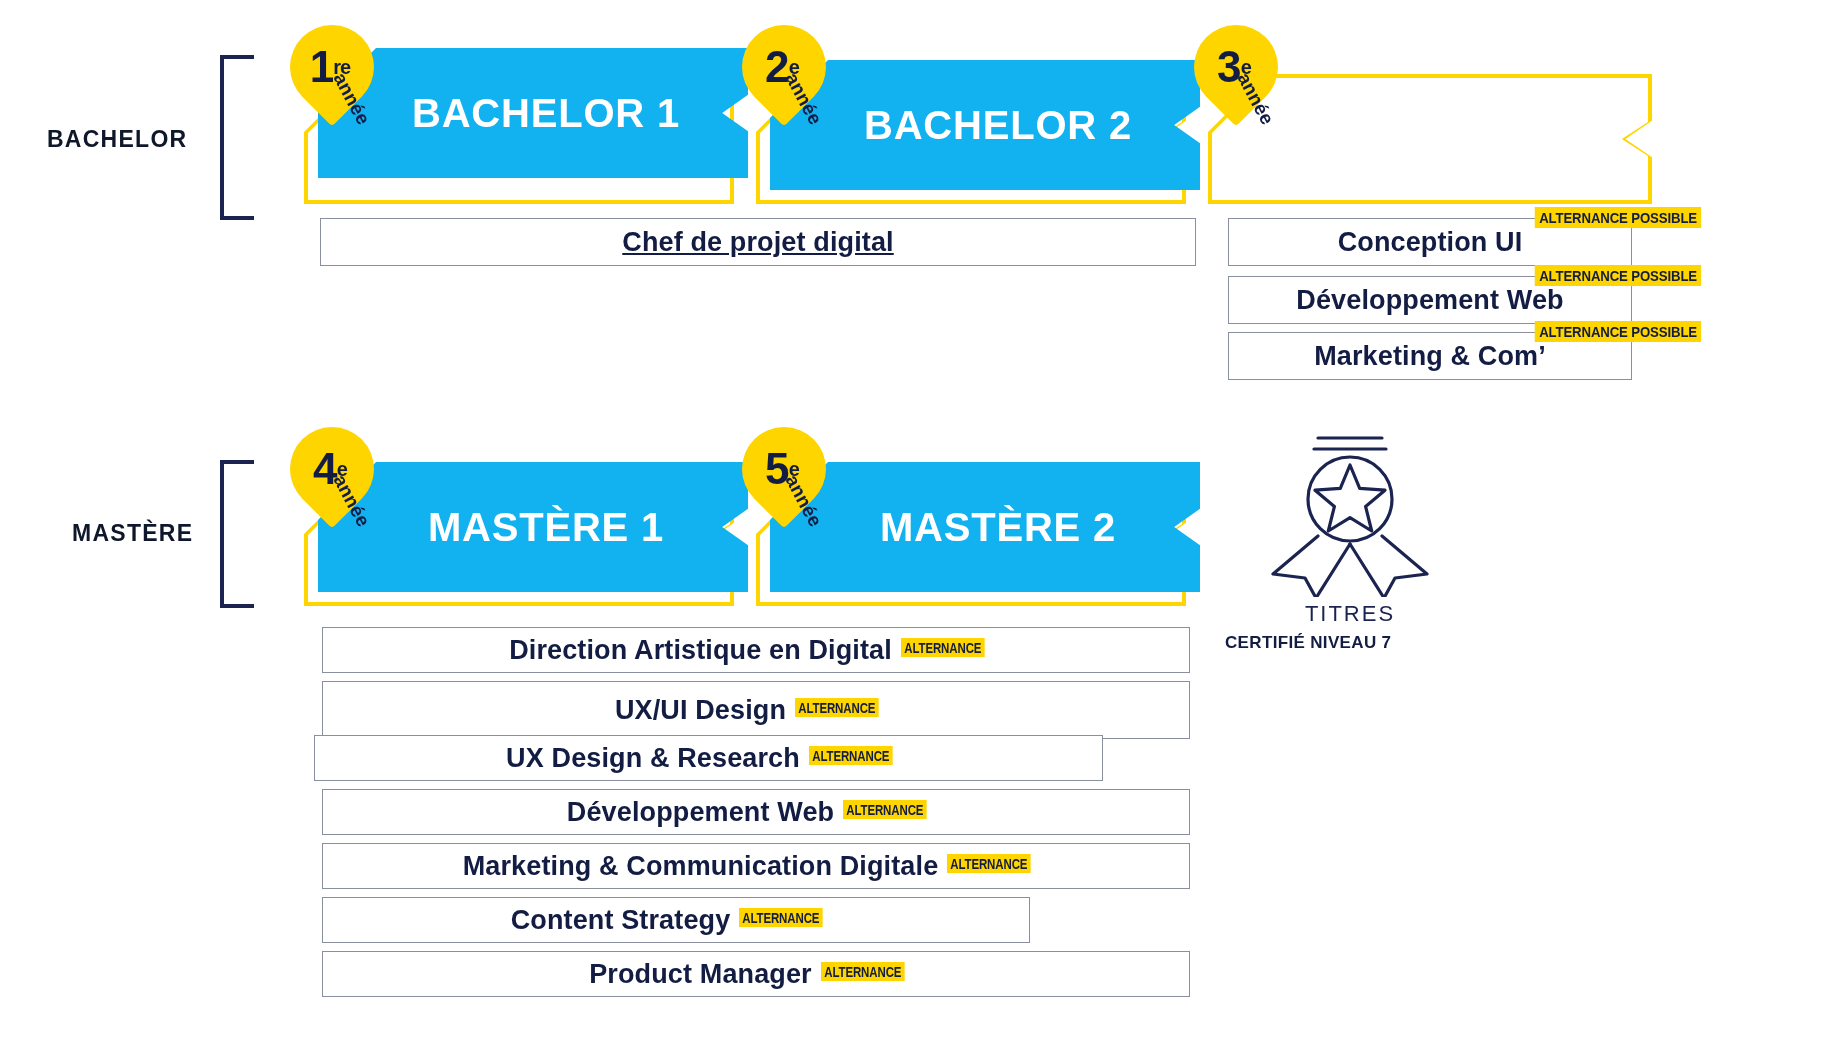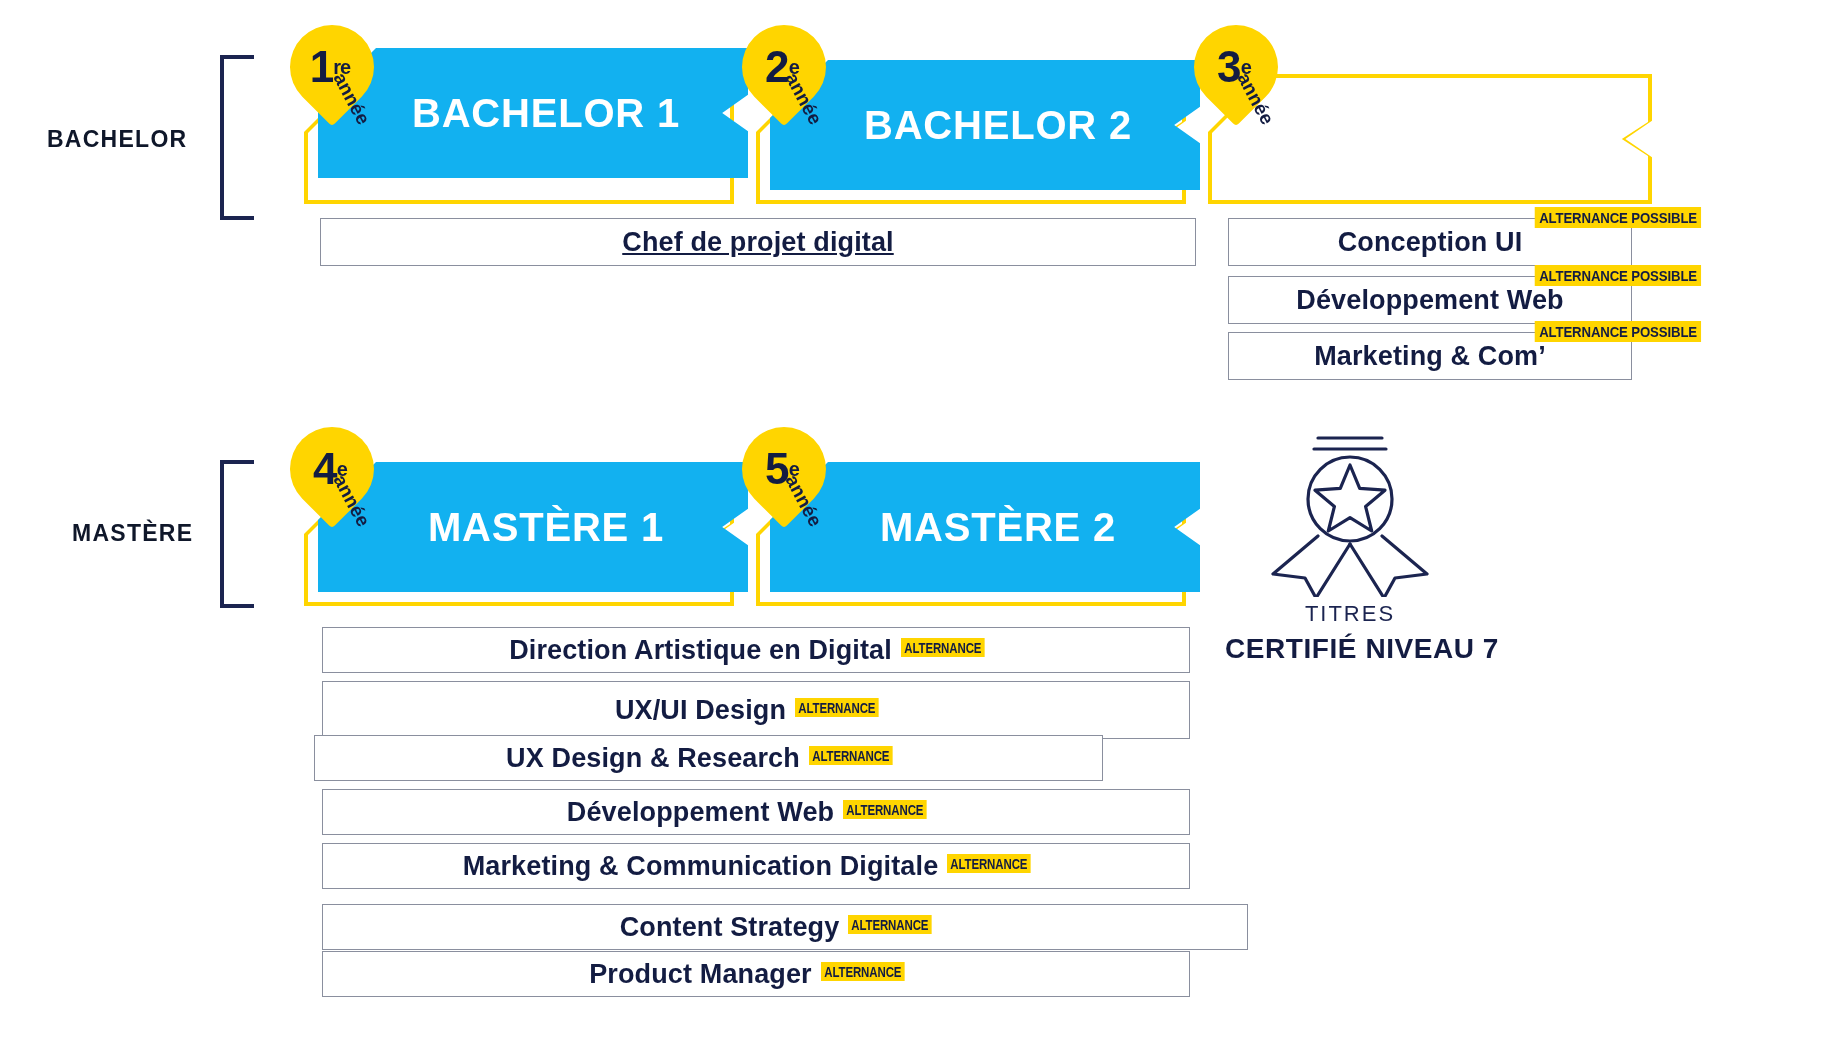--- a/index.html
+++ b/index.html
@@ -124,21 +124,21 @@
   }
 
   
   .medal{position:absolute;z-index:5;}
   .medal svg{display:block;}
   .medal .t1{
     text-align:center;font-size:22px;color:#1b2450;
     letter-spacing:.09em;font-weight:300;margin-top:4px;
   }
   .medal .t2{
-    text-align:left;font-size:28px;color:#131c42;
+    text-align:left;font-size:17px;color:#131c42;
     letter-spacing:.02em;font-weight:bold;margin-top:6px;white-space:nowrap;
   }
 </style>
 </head>
 <body>
 
 <div class="stage">
 
   <div class="sec-label" style="left:47px;top:126px;">BACHELOR</div>
   <div class="bracket" style="left:220px;top:55px;width:34px;height:165px;"></div>
@@ -273,21 +273,21 @@
     <span class="inline-tag">ALTERNANCE</span>
   </div>
   <div class="optbox" style="left:322px;top:789px;width:868px;height:46px;">
     <span class="txt">Développement Web</span>
     <span class="inline-tag">ALTERNANCE</span>
   </div>
   <div class="optbox" style="left:322px;top:843px;width:868px;height:46px;">
     <span class="txt">Marketing &amp; Communication Digitale</span>
     <span class="inline-tag">ALTERNANCE</span>
   </div>
-  <div class="optbox" style="left:322px;top:897px;width:926px;height:46px;margin-top:7px;">
+  <div class="optbox" style="left:322px;top:897px;width:708px;height:46px;">
     <span class="txt">Content Strategy</span>
     <span class="inline-tag">ALTERNANCE</span>
   </div>
   <div class="optbox" style="left:322px;top:951px;width:868px;height:46px;">
     <span class="txt">Product Manager</span>
     <span class="inline-tag">ALTERNANCE</span>
   </div>
 
   <div class="medal" style="left:1225px;top:432px;width:250px;">
     <div style="display:flex;justify-content:center;">

